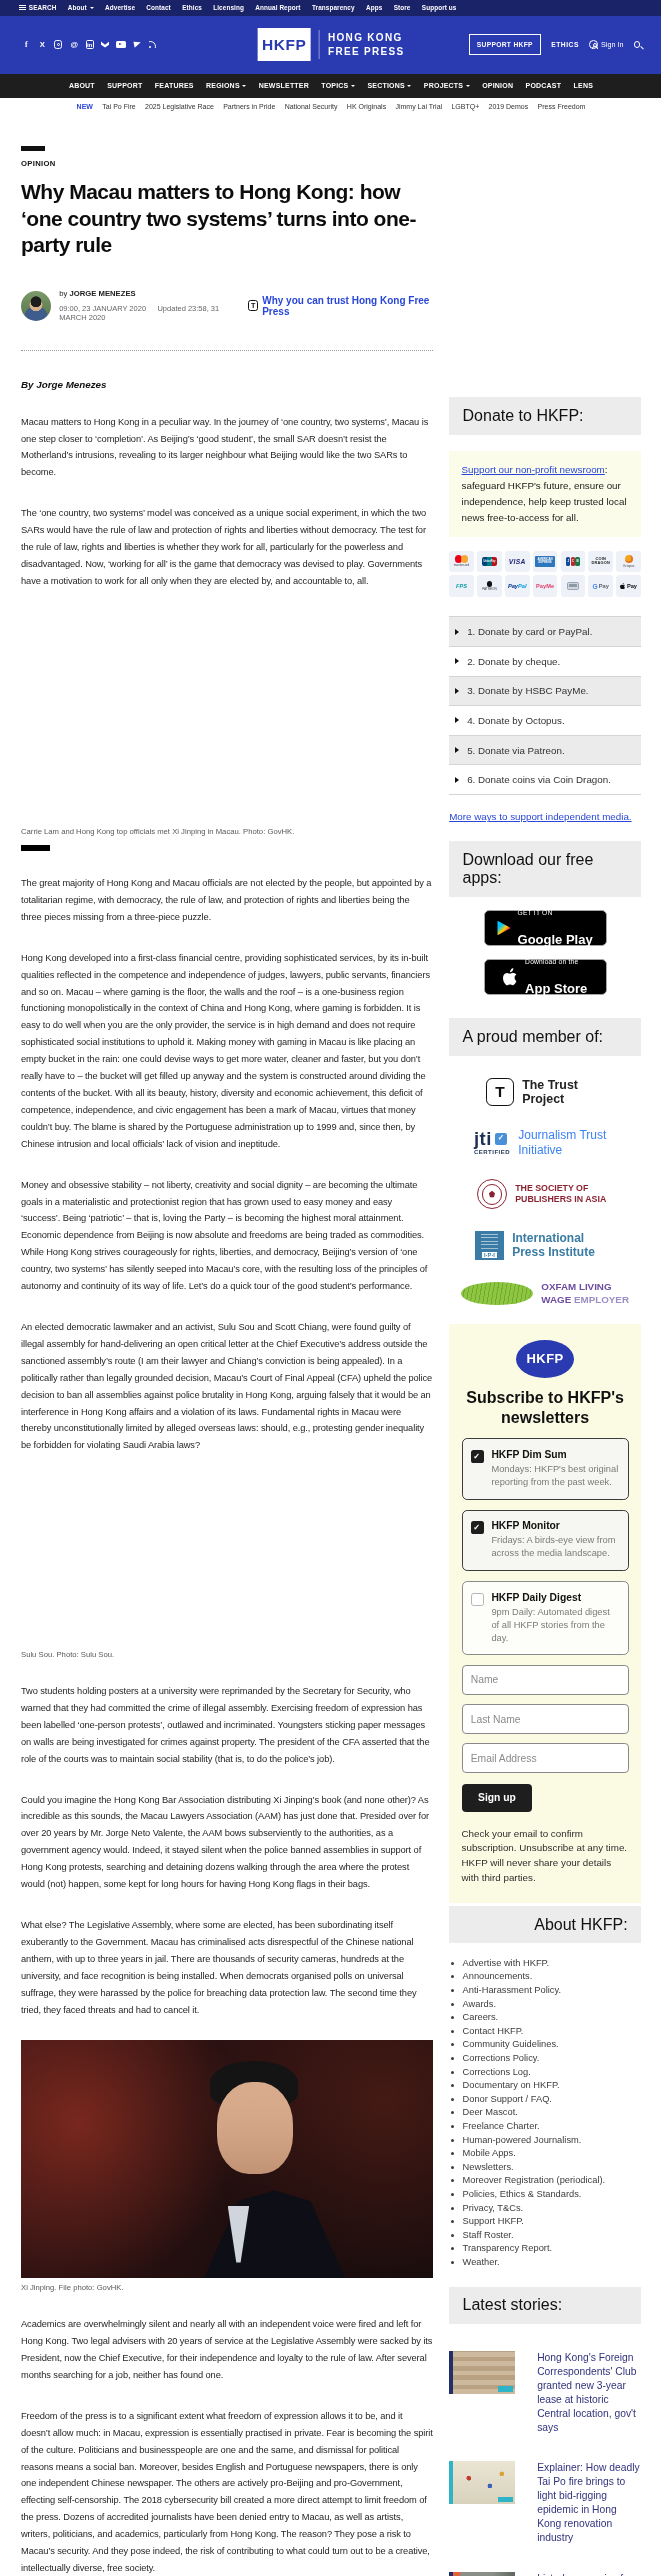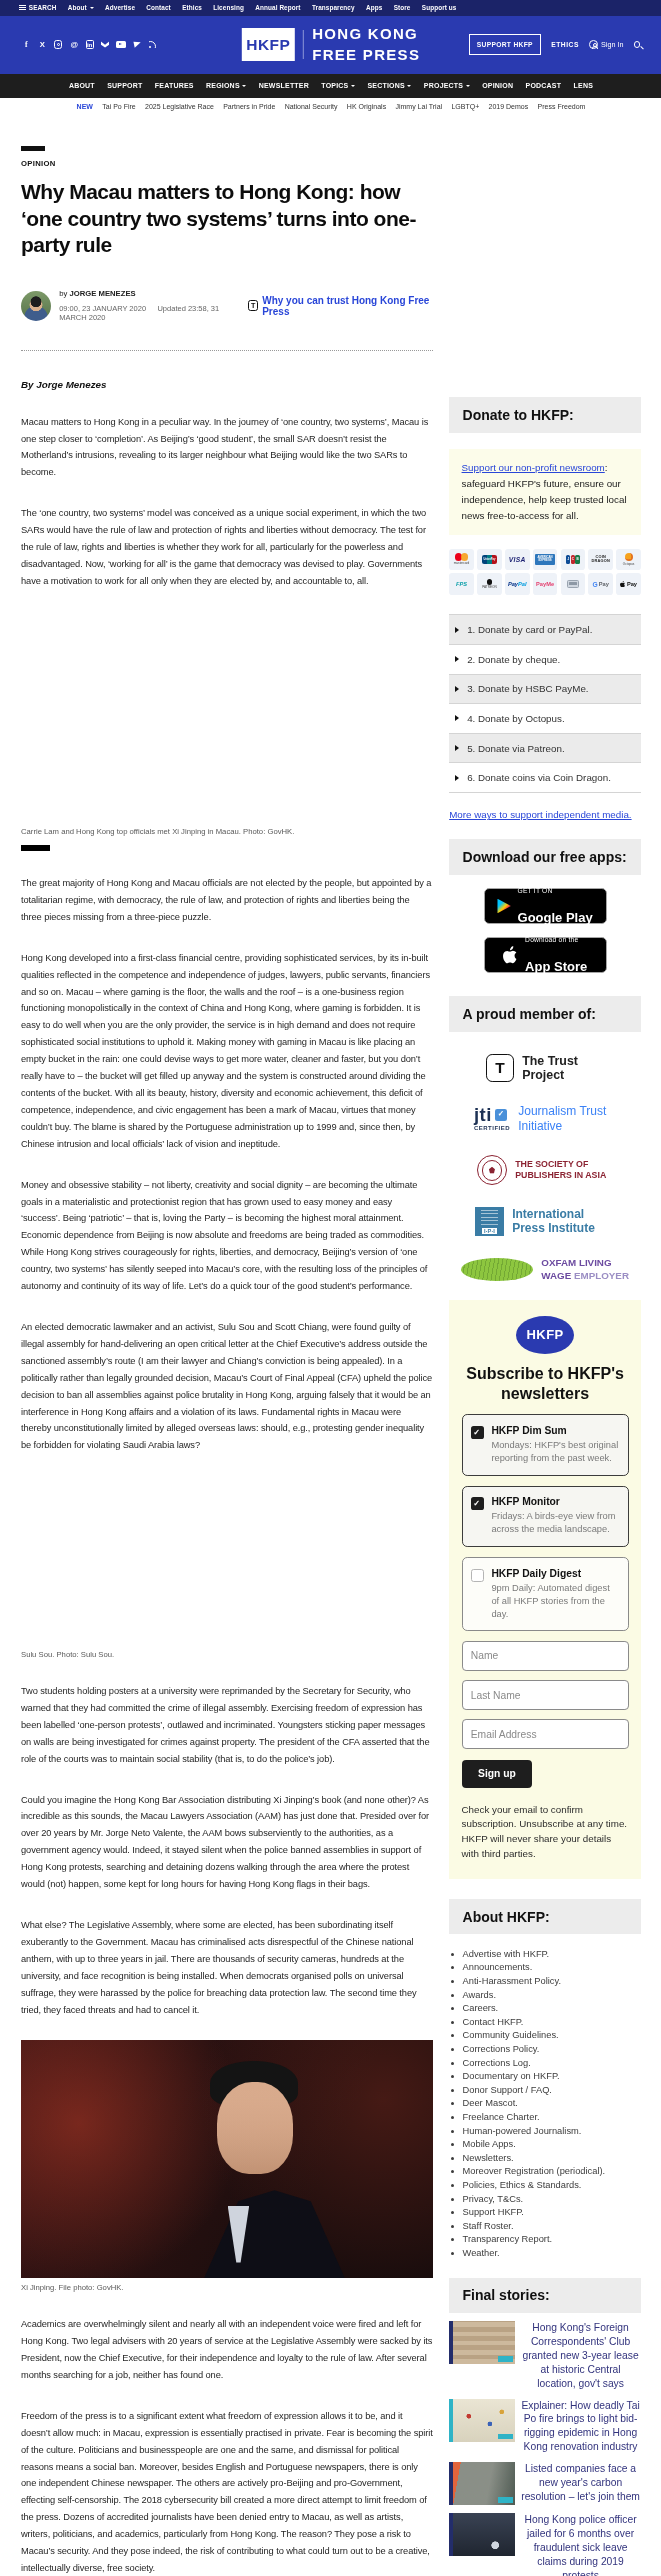--- a/index.html
+++ b/index.html
@@ -26,21 +26,21 @@
   .s-yt::after{ content:""; position:absolute; left:3.1px; top:1.5px; width:0;height:0; border-left:3.1px solid #2a3ab0; border-top:1.8px solid transparent; border-bottom:1.8px solid transparent; }
   .s-tg { width:0;height:0; border-left:7.2px solid #fff; border-top:2.6px solid transparent; border-bottom:4.6px solid transparent; transform:rotate(-12deg); }
   .s-bs { width:8.2px;height:6.2px; background:#fff; clip-path:polygon(0 0,50% 55%,100% 0,100% 55%,50% 100%,0 55%); }
   .s-rss { width:7.7px;height:7.7px; position:relative; overflow:hidden; }
   .s-rss::before{ content:""; position:absolute; left:0; bottom:0; width:2.1px;height:2.1px;background:#fff;border-radius:50%; }
   .s-rss::after{ content:""; position:absolute; left:-4.1px; bottom:-4.1px; width:9.3px;height:9.3px; border:1.5px solid #fff; border-radius:50%; box-shadow:0 0 0 2.1px transparent; }
   .logo-wrap { position:absolute; left:50%; transform:translateX(-50%); display:flex; align-items:center; gap:8.2px; cursor:pointer; }
   .logo-box { background:#fff; width:53px; height:33px; display:flex; align-items:center; justify-content:center; }
   .logo-box span { color:#2a3ab0; font-weight:800; font-size:15.5px; letter-spacing:0.5px; }
   .logo-sep { width:1px; height:29px; background:#8d97d8; }
-  .logo-name { color:#fff; font-weight:700; font-size:15px; letter-spacing:1.3px; line-height:1.35; }
+  .logo-name { color:#fff; font-weight:700; font-size:10px; letter-spacing:1.3px; line-height:1.35; }
   .header-right { margin-left:auto; display:flex; align-items:center; gap:10.3px; }
   .support-btn { border:0.8px solid #fff; color:#fff; font-weight:800; font-size:6.7px; padding:6.2px 7.2px; letter-spacing:0.3px; cursor:pointer; }
   .ethics-link { color:#fff; font-size:6.7px; font-weight:600; letter-spacing:0.5px; cursor:pointer; }
   .signin { display:flex; align-items:center; gap:3.1px; color:#fff; font-size:7.2px; cursor:pointer; }
   .ic-person { width:8.8px;height:8.8px; border:0.8px solid #fff; border-radius:50%; position:relative; }
   .ic-person::before { content:""; position:absolute; left:2.6px; top:1.5px; width:2.6px;height:2.6px; border:0.6px solid #fff; border-radius:50%; }
   .ic-person::after { content:""; position:absolute; left:1.5px; top:4.6px; width:4.6px;height:2.6px; border:0.6px solid #fff; border-bottom:none; border-radius:4.1px 4.1px 0 0; }
   .ic-mag { width:6.7px;height:6.7px; border:1px solid #fff; border-radius:50%; position:relative; cursor:pointer; }
   .ic-mag::after { content:""; position:absolute; left:5.2px; top:5.2px; width:3.6px; height:1.3px; background:#fff; transform:rotate(45deg); }
 
@@ -93,21 +93,21 @@
       radial-gradient(circle at 14% 35%, rgba(190,60,40,.5), transparent 42%),
       radial-gradient(circle at 88% 25%, rgba(150,50,35,.35), transparent 45%),
       linear-gradient(115deg,#3a1515, #1a0d0d 70%);
   }
   .xi-hair { position:absolute; left:46%; top:20.6px; width:88px; height:46px; background:#141414; border-radius:48% 48% 30% 30%; }
   .xi-face { position:absolute; left:47.5%; top:42px; width:76px; height:92px; background:linear-gradient(#d9ab8d,#c2937310 130%),linear-gradient(#d9ab8d,#b98a6c); border-radius:46% 46% 42% 42%; }
   .xi-suit { position:absolute; left:34%; bottom:-5.2px; width:227px; height:93px; background:#0e0e16; clip-path:polygon(18% 100%,34% 12%,50% 0,66% 12%,82% 100%); }
   .xi-shirt { position:absolute; left:50.2%; bottom:15.5px; width:21.6px; height:57px; background:#cfd4dd; clip-path:polygon(0 0,100% 0,60% 100%,40% 100%); }
 
   
-  .sb-heading { background:#ececec; padding:9.8px 13.4px; font-size:14px; font-weight:700; color:#111; }
+  .sb-heading { background:#ececec; padding:9.8px 13.4px; font-size:16px; font-weight:400; color:#111; }
   .yellow-box { background:#fcfcea; padding:11.3px 12.4px; margin-top:16.5px; font-size:9.8px; line-height:1.62; color:#222; }
   .yellow-box a { color:#2946d8; text-decoration:underline; }
   .pay-grid { display:grid; grid-template-columns:repeat(7,1fr); gap:3.1px; margin-top:13.4px; }
   .pay-tile { background:#eef2f8; border-radius:3.1px; height:21.6px; display:flex; flex-direction:column; align-items:center; justify-content:center; overflow:hidden; }
   .mc-circles { width:15.5px; height:7.2px; position:relative; }
   .mc-circles::before{content:"";position:absolute;left:1px;width:7.2px;height:7.2px;border-radius:50%;background:#eb001b;}
   .mc-circles::after{content:"";position:absolute;right:1px;width:7.2px;height:7.2px;border-radius:50%;background:#f79e1b;opacity:.9;}
   .tiny-label { font-size:3.1px; color:#444; margin-top:0.5px; }
   .up-flag { width:15.5px; height:9.3px; border-radius:2.1px; background:linear-gradient(90deg,#00447c 0 34%,#007b84 34% 67%,#b5121b 67%); display:flex; align-items:center; justify-content:center; color:#fff; font-size:2.6px; font-weight:700; }
   .visa-txt { color:#1a1f71; font-weight:800; font-style:italic; font-size:6.7px; letter-spacing:0.3px; }
@@ -170,21 +170,21 @@
   .nl-name { font-size:10.3px; font-weight:800; color:#111; }
   .nl-desc { font-size:9.3px; color:#7a7a7a; line-height:1.42; margin-top:3.1px; }
   .nl-input { width:100%; height:30px; border:0.7px solid #8a8a8a; border-radius:4.1px; background:#fff; padding:0 8.2px; font-size:10.3px; color:#333; margin-top:9.3px; font-family:inherit; }
   .nl-input::placeholder { color:#8a8a8a; }
   .nl-btn { background:#1e1e1e; color:#fff; font-weight:800; font-size:10.3px; border:none; border-radius:4.1px; padding:8.8px 16.5px; margin-top:10.3px; cursor:pointer; font-family:inherit; }
   .nl-disc { font-size:9.8px; color:#2d2d2d; line-height:1.5; margin-top:14.4px; }
 
   .about-list { margin-top:14.4px; padding-left:13.4px; }
   .about-list li { font-size:9.3px; color:#3c3c3c; margin:3.6px 0; cursor:pointer; }
 
-  .story-row { display:flex; gap:5px; margin-top:8px; cursor:pointer;text-align:center; }
+  .story-row { display:flex; gap:22px; margin-top:27px; cursor:pointer; }
   .thumb { width:66px; height:43px; flex:0 0 66px; position:relative; overflow:hidden; }
   .thumb .stripe { position:absolute; left:0; top:0; bottom:0; width:4.1px; background:#232d6b; }
   .thumb .t-badge { position:absolute; right:2.1px; bottom:2.6px; width:15.5px; height:5.2px; background:#2fb3c6; }
   .t1 { background:repeating-linear-gradient(0deg,#cdb99d 0 4.6px,#b9a284 4.6px 9.3px); }
   .t2 { background:linear-gradient(100deg,#e2643c 0 16%,#8a8f87 16% 60%,#4e5a52 100%); }
   .t3 { background:radial-gradient(circle at 30% 40%, #c23a30 0 2.1px, transparent 2.6px),radial-gradient(circle at 62% 58%, #3a62b8 0 2.1px, transparent 2.6px),radial-gradient(circle at 80% 30%, #d8a33a 0 2.1px, transparent 2.6px),linear-gradient(#eae5d3,#d8d2bd); }
   .t4 { background:radial-gradient(circle at 70% 75%, #cfd6df 0 3.6px, transparent 4.1px),linear-gradient(#3a4354,#1f2530); }
   .story-title { font-size:10.3px; color:#32337d; line-height:1.35; }
 </style>
 </head>
@@ -523,21 +523,21 @@
           </span>
       </div>
 
       <input class="nl-input" placeholder="Name" style="">
       <input class="nl-input" placeholder="Last Name" style="">
       <input class="nl-input" placeholder="Email Address" style="">
       <button class="nl-btn">Sign up</button>
       <div class="nl-disc">Check your email to confirm subscription. Unsubscribe at any time. HKFP will never share your details with third parties.</div>
     </div>
 
-    <div class="sb-heading" style="margin-top:20px;">About HKFP:</div>
+    <div class="sb-heading" style="margin-top:3px;text-align:right;">About HKFP:</div>
     <ul class="about-list">
       <li>Advertise with HKFP.</li>
       <li>Announcements.</li>
       <li>Anti-Harassment Policy.</li>
       <li>Awards.</li>
       <li>Careers.</li>
       <li>Contact HKFP.</li>
       <li>Community Guidelines.</li>
       <li>Corrections Policy.</li>
       <li>Corrections Log.</li>
@@ -550,21 +550,21 @@
       <li>Newsletters.</li>
       <li>Moreover Registration (periodical).</li>
       <li>Policies, Ethics &amp; Standards.</li>
       <li>Privacy, T&amp;Cs.</li>
       <li>Support HKFP.</li>
       <li>Staff Roster.</li>
       <li>Transparency Report.</li>
       <li>Weather.</li>
     </ul>
 
-    <div class="sb-heading" style="margin-top:19.6px;">Final stories:</div>
+    <div class="sb-heading" style="margin-top:19.6px;">Latest stories:</div>
 
     <div class="story-row">
       <span class="thumb t1">
           <span class="stripe"></span>
           <span class="t-badge"></span>
         </span>
       <span class="story-title">Hong Kong's Foreign Correspondents' Club granted new 3-year lease at historic Central location, gov't says</span>
     </div>
     <div class="story-row">
       <span class="thumb t3">

